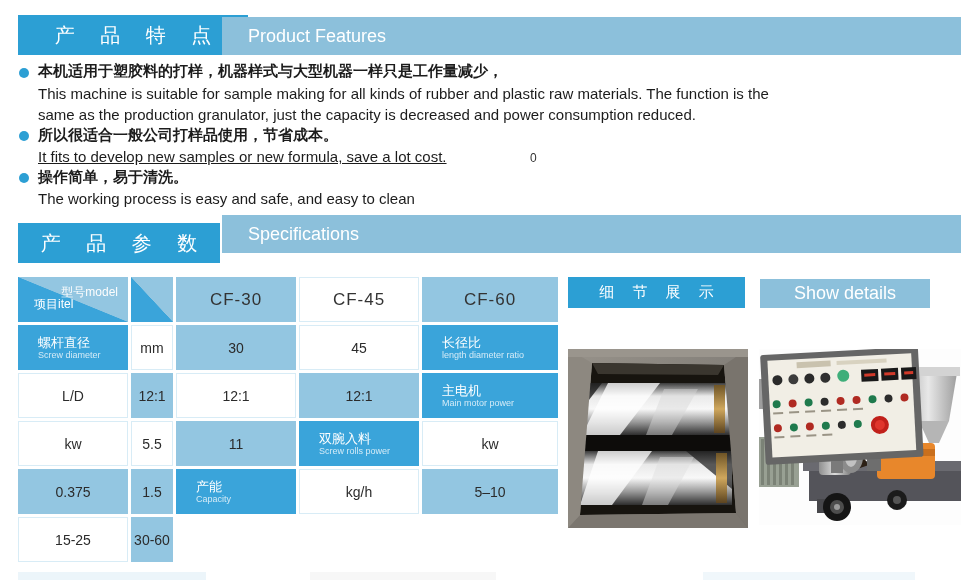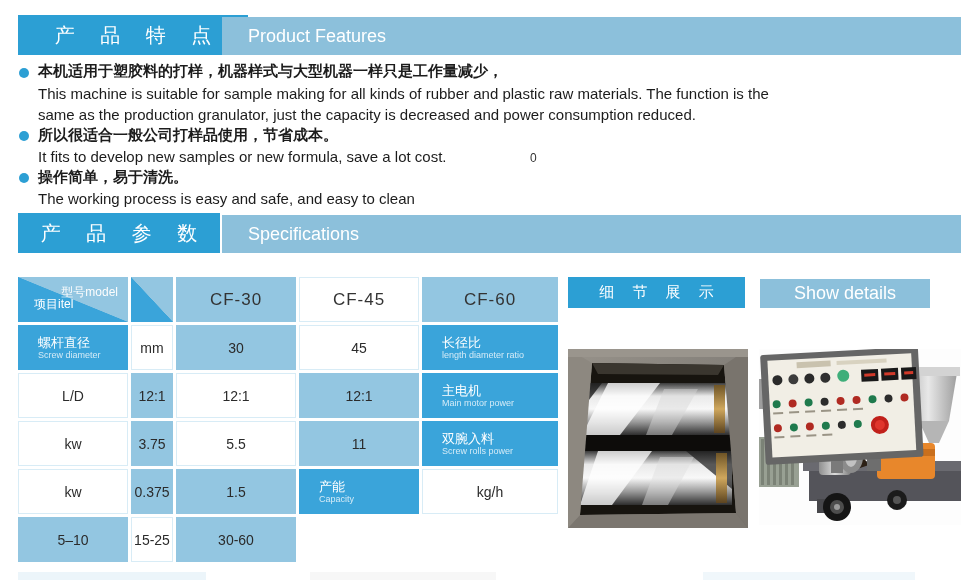--- a/index.html
+++ b/index.html
@@ -63,28 +63,28 @@
 <div class="abs hdr-dark hdr-zh" style="left:18px;top:15px;width:230px;height:40px;">产 品 特 点</div>
 <div class="abs hdr-light hdr-en" style="left:222px;top:17px;width:729px;height:38px;">Product Features</div>
 
 <div class="abs bullet-dot" style="left:19px;top:68px;"></div>
 <div class="abs txt txt-zh" style="left:38px;top:62px;">本机适用于塑胶料的打样，机器样式与大型机器一样只是工作量减少，</div>
 <div class="abs txt" style="left:38px;top:85px;">This machine is suitable for sample making for all kinds of rubber and plastic raw materials. The function is the</div>
 <div class="abs txt" style="left:38px;top:106px;">same as the production granulator, just the capacity is decreased and power consumption reduced.</div>
 
 <div class="abs bullet-dot" style="left:19px;top:131px;"></div>
 <div class="abs txt txt-zh" style="left:38px;top:126px;">所以很适合一般公司打样品使用，节省成本。</div>
-<div class="abs txt" style="left:38px;top:148px;">It fits to develop new samples or new formula, save a lot cost.</div>
+<div class="abs txt" style="left:38px;top:148px;text-decoration:underline;">It fits to develop new samples or new formula, save a lot cost.</div>
 <div class="abs stray" style="left:530px;top:151px;">0</div>
 
 <div class="abs bullet-dot" style="left:19px;top:173px;"></div>
 <div class="abs txt txt-zh" style="left:38px;top:168px;">操作简单，易于清洗。</div>
 <div class="abs txt" style="left:38px;top:190px;">The working process is easy and safe, and easy to clean</div>
 
-<div class="abs hdr-dark hdr-zh" style="left:18px;top:213px;width:202px;height:40px;">产 品 参 数</div>
+<div class="abs hdr-dark hdr-zh" style="left:18px;top:223px;width:202px;height:40px;">产 品 参 数</div>
 <div class="abs hdr-light hdr-en" style="left:222px;top:215px;width:729px;height:38px;">Specifications</div>
 
 <div class="abs spec-table" style="left:18px;top:277px;">
 
   <div class="cell cell-corner">
     <span class="corner-model">型号model</span>
     <span class="corner-item">项目itel</span>
   </div>
   <div class="cell cell-lt" style="background:linear-gradient(to bottom left,#93c6e1 49.6%,#3aa4da 50.4%);"></div>
   <div class="cell cell-lt cell-model">CF-30</div>
@@ -106,21 +106,20 @@
   <div class="cell cell-unit">L/D</div>
   <div class="cell cell-lt">12:1</div>
   <div class="cell cell-wh">12:1</div>
   <div class="cell cell-lt">12:1</div>
 
   <div class="cell cell-label">
     <span class="zh">主电机</span>
     <span class="en">Main motor power</span>
   </div>
   <div class="cell cell-unit">kw</div>
-  <div class="cell cell-lt">3.75</div>
   <div class="cell cell-wh">5.5</div>
   <div class="cell cell-lt">11</div>
 
   <div class="cell cell-label">
     <span class="zh">双腕入料</span>
     <span class="en">Screw rolls power</span>
   </div>
   <div class="cell cell-unit">kw</div>
   <div class="cell cell-lt">0.375</div>
   <div class="cell cell-lt">1.5</div>

